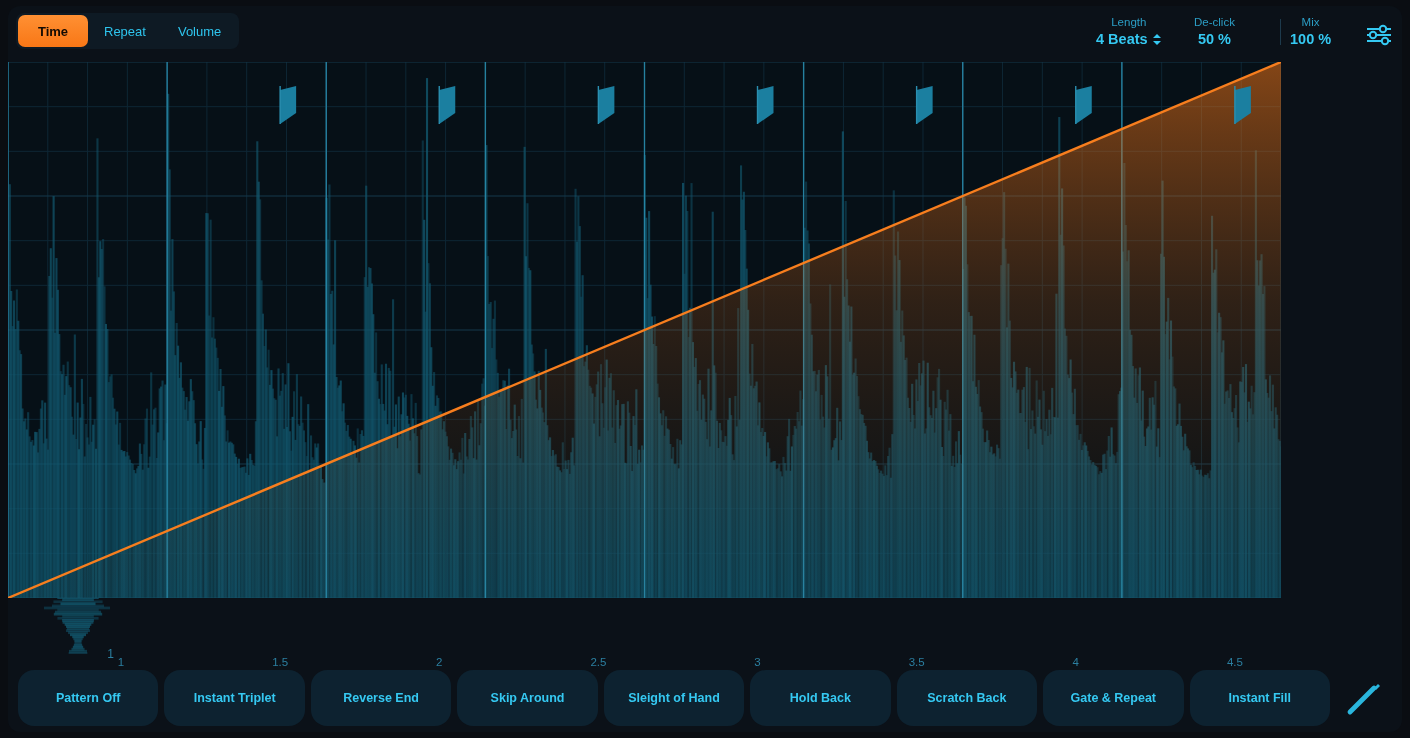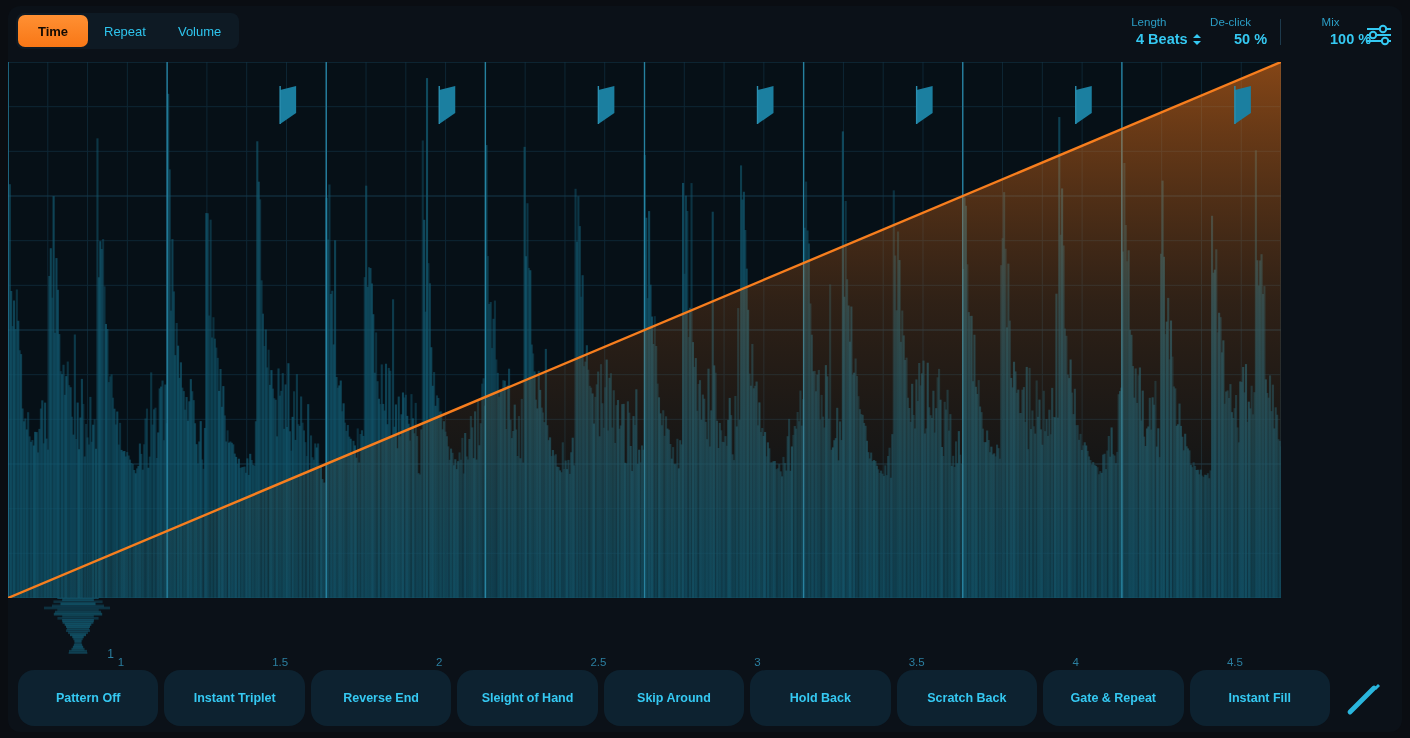--- a/index.html
+++ b/index.html
@@ -64,21 +64,21 @@
   .param-label {
     font-size: 11.5px;
     color: #2b9dc4;
     line-height: 15px;
   }
   .param-value {
     font-size: 14.5px;
     color: #35c9f2;
     font-weight: bold;
     line-height: 19px;
-    display: flex; align-items: center; gap: 5px; margin-left: 40px;
+    display: flex; align-items: center; gap: 5px;
   }
   .stepper-arrows {
     display: inline-block;
     width: 9px; height: 13px;
     position: relative;
   }
   .stepper-arrows::before, .stepper-arrows::after {
     content: ""; position: absolute; left: 0;
     border-left: 4.5px solid transparent;
     border-right: 4.5px solid transparent;
@@ -1520,24 +1520,24 @@
       <div class="preset-btn">
           <span>Pattern Off</span>
         </div>
         <div class="preset-btn">
           <span>Instant Triplet</span>
         </div>
         <div class="preset-btn">
           <span>Reverse End</span>
         </div>
         <div class="preset-btn">
+          <span>Skip Around</span>
+        </div>
+        <div class="preset-btn">
           <span>Sleight of Hand</span>
-        </div>
-        <div class="preset-btn">
-          <span>Skip Around</span>
         </div>
         <div class="preset-btn">
           <span>Hold Back</span>
         </div>
         <div class="preset-btn">
           <span>Scratch Back</span>
         </div>
         <div class="preset-btn">
           <span>Gate &amp; Repeat</span>
         </div>

